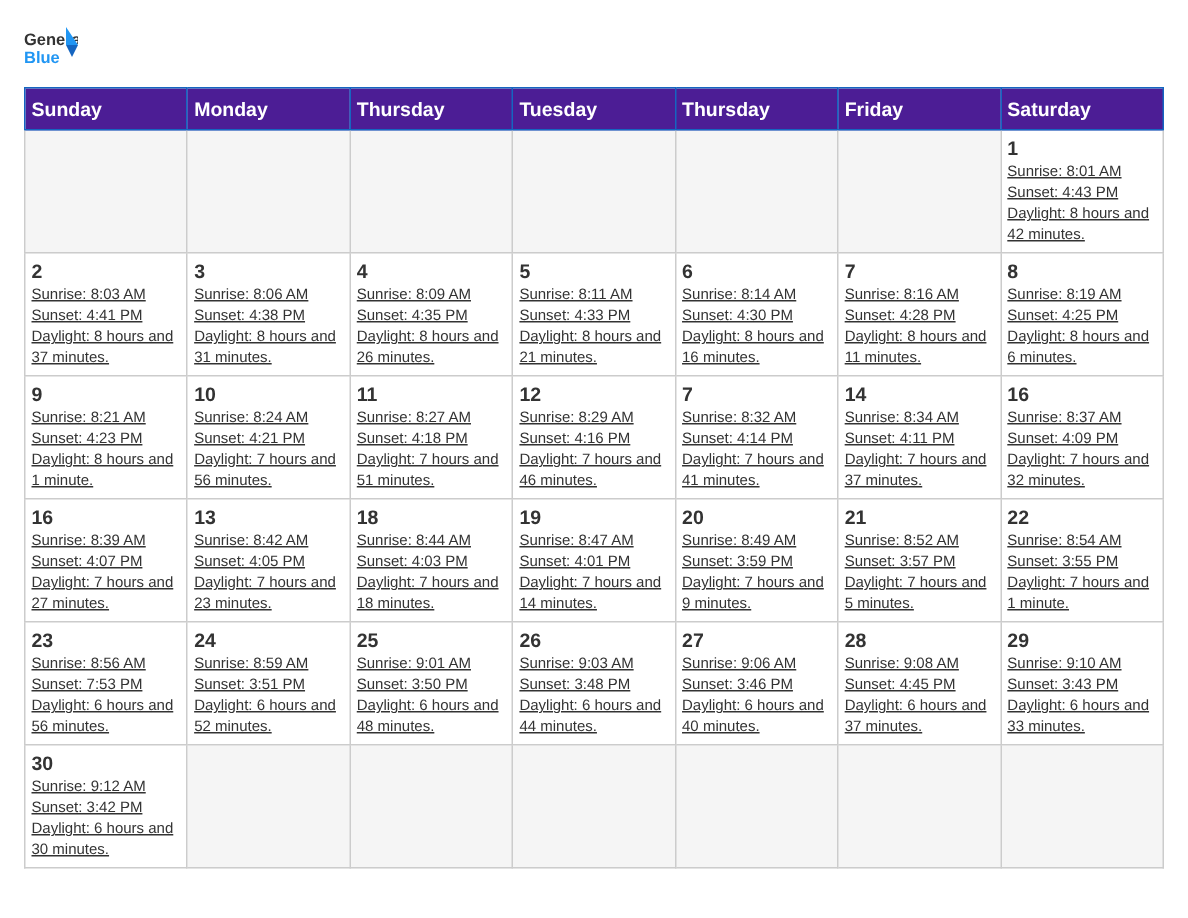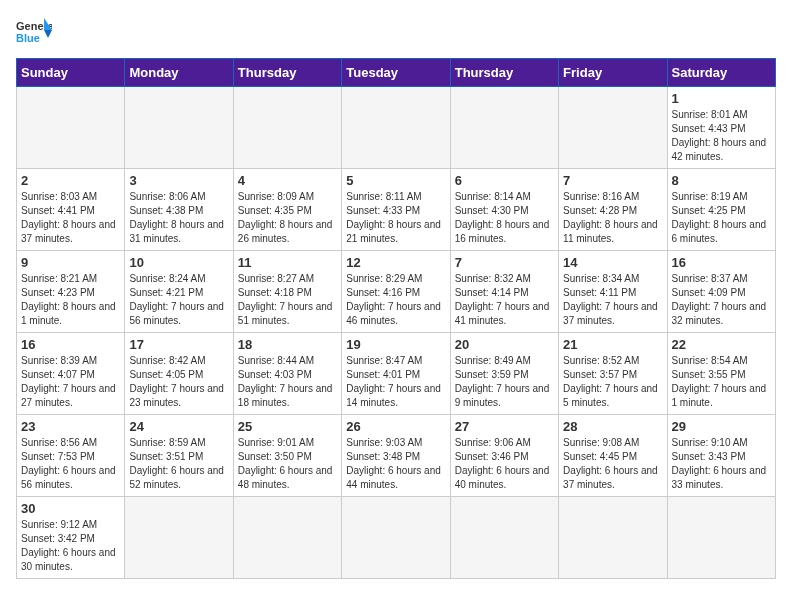--- a/index.html
+++ b/index.html
@@ -67,20 +67,21 @@
     .day-number {
       font-size: 13px;
       font-weight: bold;
       margin-bottom: 2px;
       display: block;
     }
     .day-info {
       font-size: 10px;
       line-height: 1.4;
       color: #333;
+      text-decoration: underline;
     }
     .last-row td {
       border-bottom: 1px solid #ccc;
       margin-left: 16px;
     }
   </style>
 </head>
 <body>
 
 <div class="header-area">
@@ -214,21 +215,21 @@
         </td>
       </tr>
       <tr>
         <td>
           <span class="day-number">16</span>
           <div class="day-info">Sunrise: 8:39 AM
 Sunset: 4:07 PM
 Daylight: 7 hours and 27 minutes.</div>
         </td>
         <td>
-          <span class="day-number">17</span>
+          <span class="day-number">13</span>
           <div class="day-info">Sunrise: 8:42 AM
 Sunset: 4:05 PM
 Daylight: 7 hours and 23 minutes.</div>
         </td>
         <td>
           <span class="day-number">18</span>
           <div class="day-info">Sunrise: 8:44 AM
 Sunset: 4:03 PM
 Daylight: 7 hours and 18 minutes.</div>
         </td>

